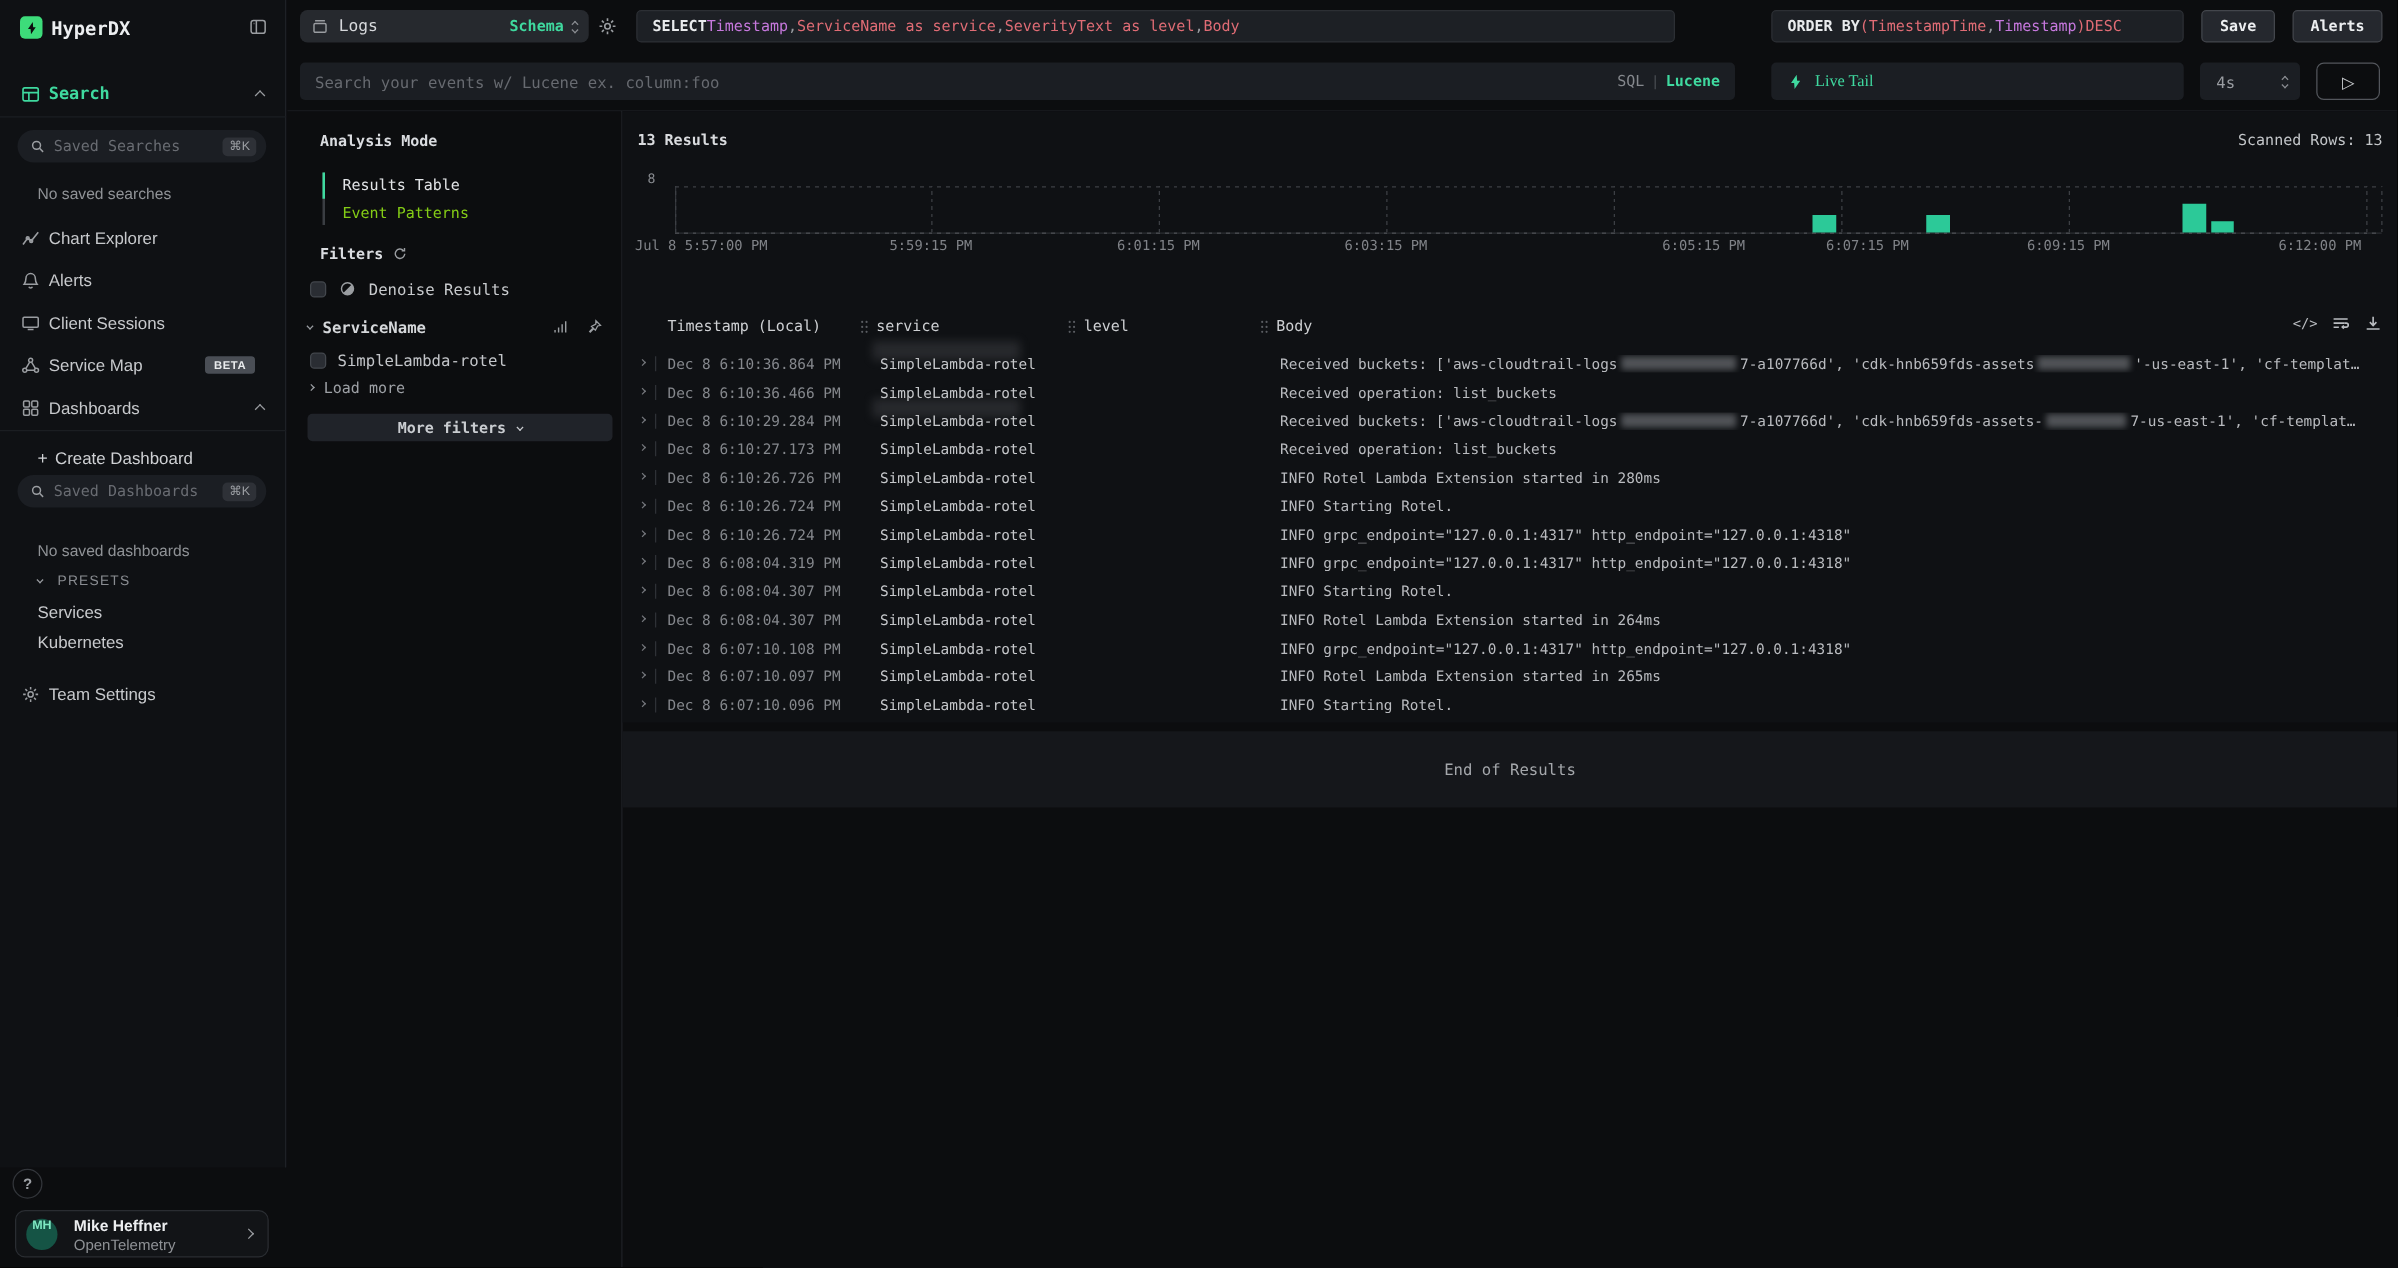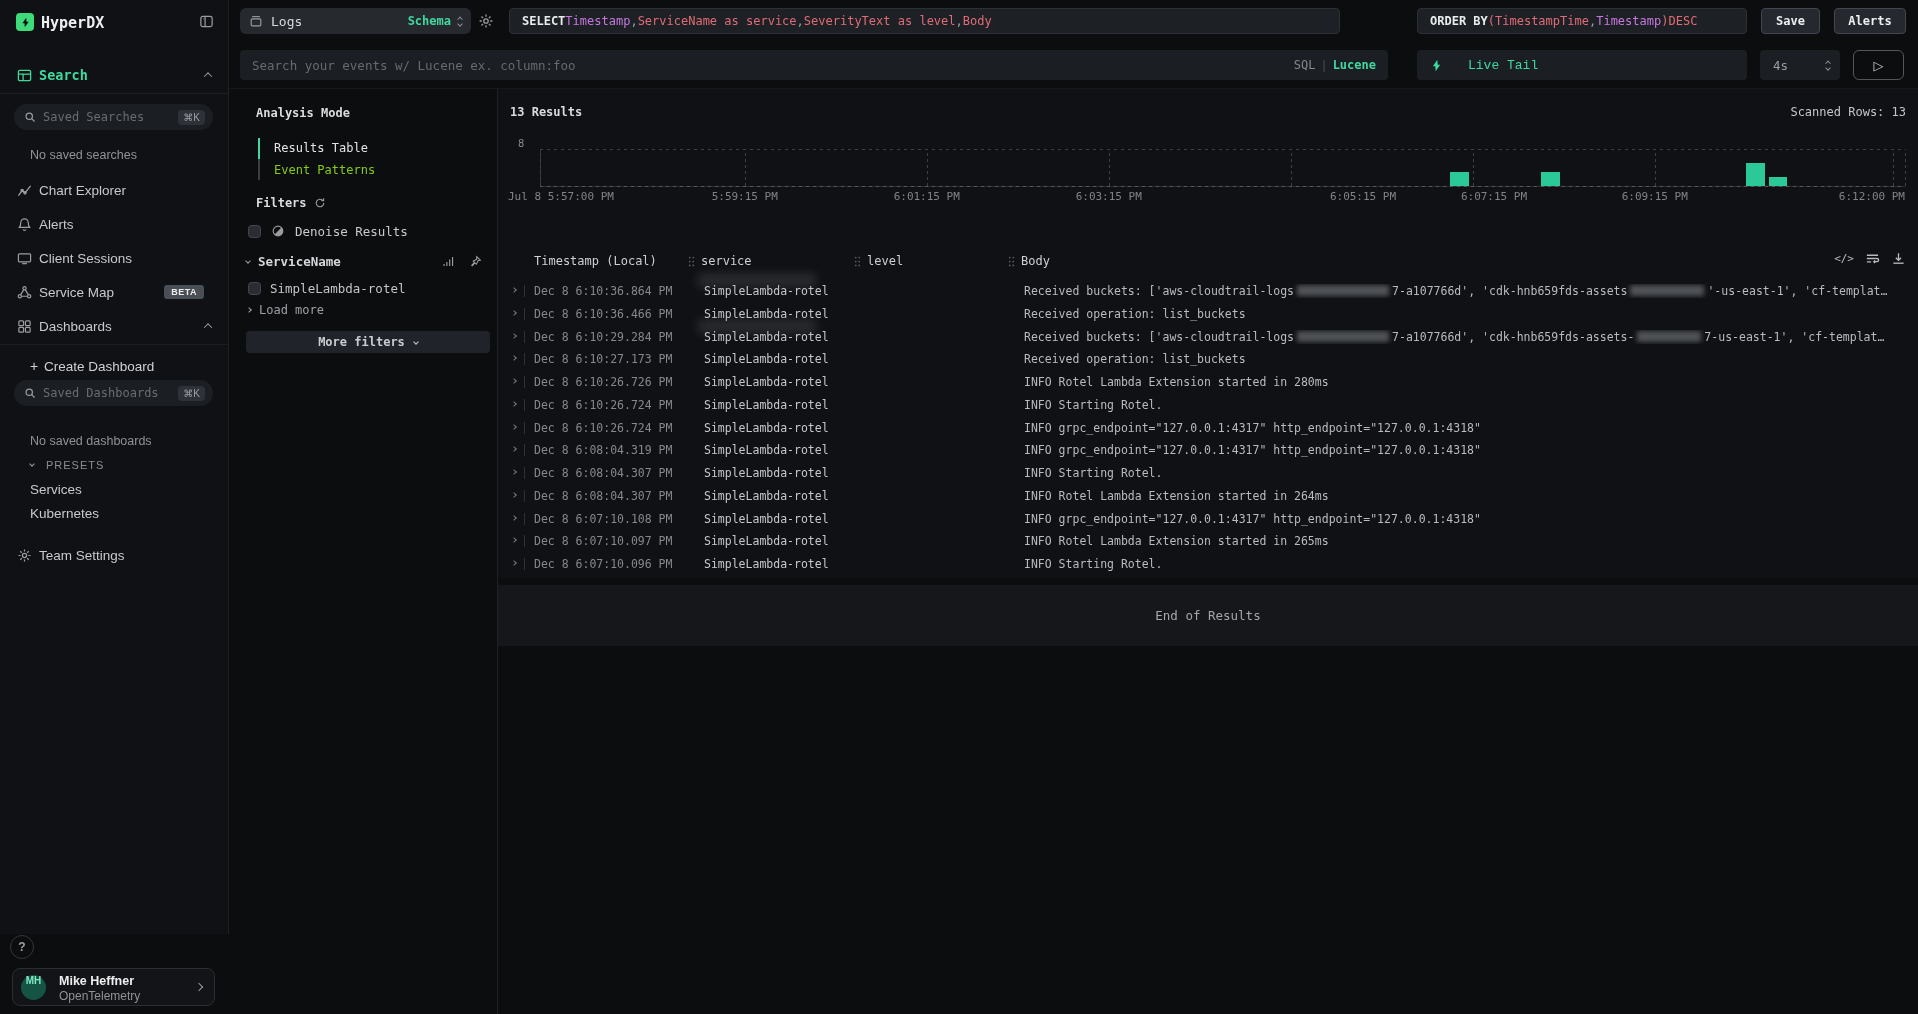--- a/index.html
+++ b/index.html
@@ -65,21 +65,21 @@
   .q-id{color:#e06c75}
   .q-p{color:#989ba0}
   .tb-btn{position:absolute;top:8px;height:26px;background:#25282e;border:1px solid #43464c;border-radius:4px;font-family:var(--mono);font-weight:bold;font-size:12px;color:#eceef0;display:flex;align-items:center;justify-content:center;cursor:pointer}
   .search-bar{position:absolute;left:10px;top:50px;width:1148px;height:30px;background:var(--inputbg);border-radius:4px;display:flex;align-items:center;padding:0 12px}
   .search-bar input{flex:1;background:transparent;border:0;outline:0;font-family:var(--mono);font-size:12.5px;color:#c3c5c9}
   .search-bar input::placeholder{color:#676a70}
   .mode-sql{font-family:var(--mono);font-size:12px;color:#85888d;cursor:pointer}
   .mode-sep{color:#4a4d52;margin:0 7px;font-size:12px}
   .mode-lucene{font-family:var(--mono);font-weight:bold;font-size:12px;color:var(--green);cursor:pointer}
   .live-tail{position:absolute;left:1187px;top:50px;width:330px;height:30px;background:var(--inputbg);border-radius:4px;display:flex;align-items:center;padding:0 13px;color:var(--green);cursor:pointer}
-  .live-tail .lbl{font-family:Liberation Mono, monospace;font-size:13px;margin-left:25px}
+  .live-tail .lbl{font-family:Liberation Serif, serif;font-size:13px;margin-left:9px}
   .interval{position:absolute;left:1530px;top:50px;width:80px;height:30px;background:var(--inputbg);border-radius:4px;display:flex;align-items:center;padding:0 10px 0 13px;cursor:pointer}
   .interval .lbl{font-family:var(--mono);font-size:12.5px;color:#9a9da2;margin-right:auto}
   .play-btn{position:absolute;left:1623px;top:50px;width:51px;height:30px;border:1px solid #53565c;border-radius:6px;color:#c9cbce;font-size:13px;display:flex;align-items:center;justify-content:center;cursor:pointer}
 
   
   .fpanel{position:absolute;left:230px;top:88px;width:268px;height:926px;border-right:1px solid var(--line);border-top:1px solid #16181c}
   .f-title{position:absolute;left:26px;font-family:var(--mono);font-weight:bold;font-size:12px;color:#dadce0;display:flex;align-items:center;gap:7px}
   .mode-line{position:absolute;left:28px;top:49px;width:2px;height:42px;background:#3a3d42}
   .mode-line .active-seg{position:absolute;left:0;top:0;width:2px;height:21px;background:var(--green)}
   .mode-item{position:absolute;left:44px;font-family:var(--mono);font-size:12px;cursor:pointer}
@@ -428,21 +428,21 @@
         <div class="bar" title="2" style="left: 1228.5px; width: 18.75px; height: 9.25px;"></div>
       </div>
     <div class="xlabels">
         <div class="xlabel" style="left: -32px;">Jul 8 5:57:00 PM</div>
         <div class="xlabel" style="left: 204.75px; transform: translateX(-50%);">5:59:15 PM</div>
         <div class="xlabel" style="left: 386.75px; transform: translateX(-50%);">6:01:15 PM</div>
         <div class="xlabel" style="left: 568.75px; transform: translateX(-50%);">6:03:15 PM</div>
         <div class="xlabel" style="left: 780px; transform: translateX(-50%); margin-left: 43px;">6:05:15 PM</div>
         <div class="xlabel" style="left: 954px; transform: translateX(-50%);">6:07:15 PM</div>
         <div class="xlabel" style="left: 1114.75px; transform: translateX(-50%);">6:09:15 PM</div>
-        <div class="xlabel" style="right: 0px; text-align: center;">6:12:00 PM</div>
+        <div class="xlabel" style="right: 16px; text-align: center;">6:12:00 PM</div>
       </div>
 
     <div class="tbl-icons">
       <span class="codeglyph">&lt;/&gt;</span>
       <span class="ic">
         <svg width="15" height="15" viewBox="0 0 16 16" fill="none" stroke="currentColor" stroke-width="1.4">
             <path d="M2 4.5h12M2 8h9.5M2 11.5h4.5"></path>
             <path d="M11.5 8h1.3a1.7 1.7 0 0 1 0 3.4H9.5"></path>
             <path d="M10.8 10.1l-1.4 1.3 1.4 1.3"></path>
           </svg>

